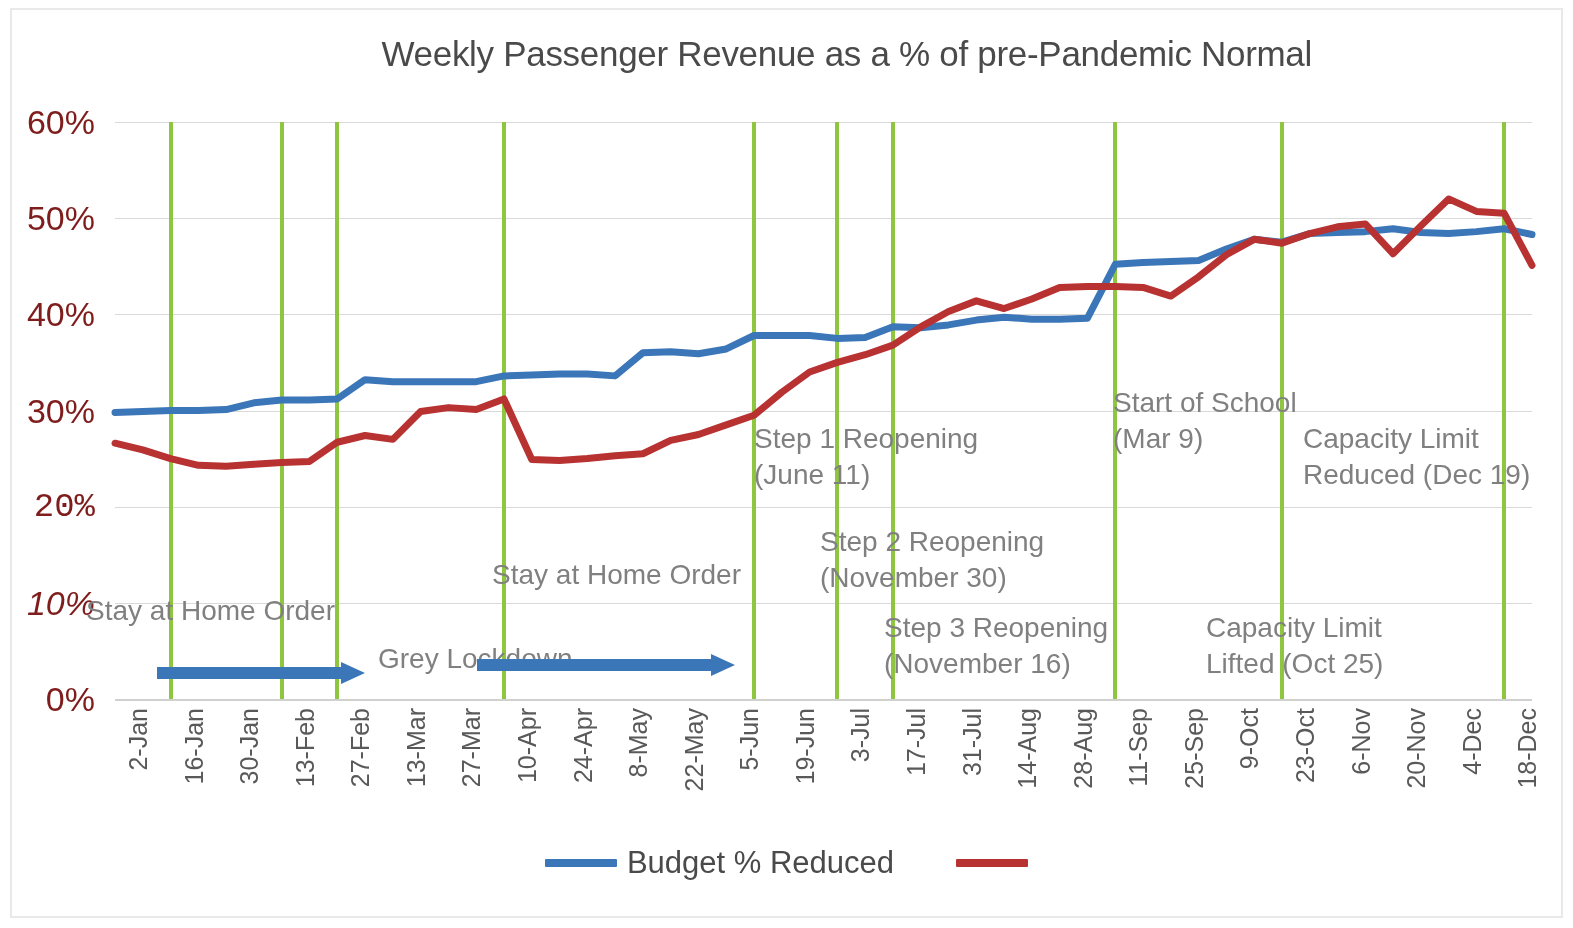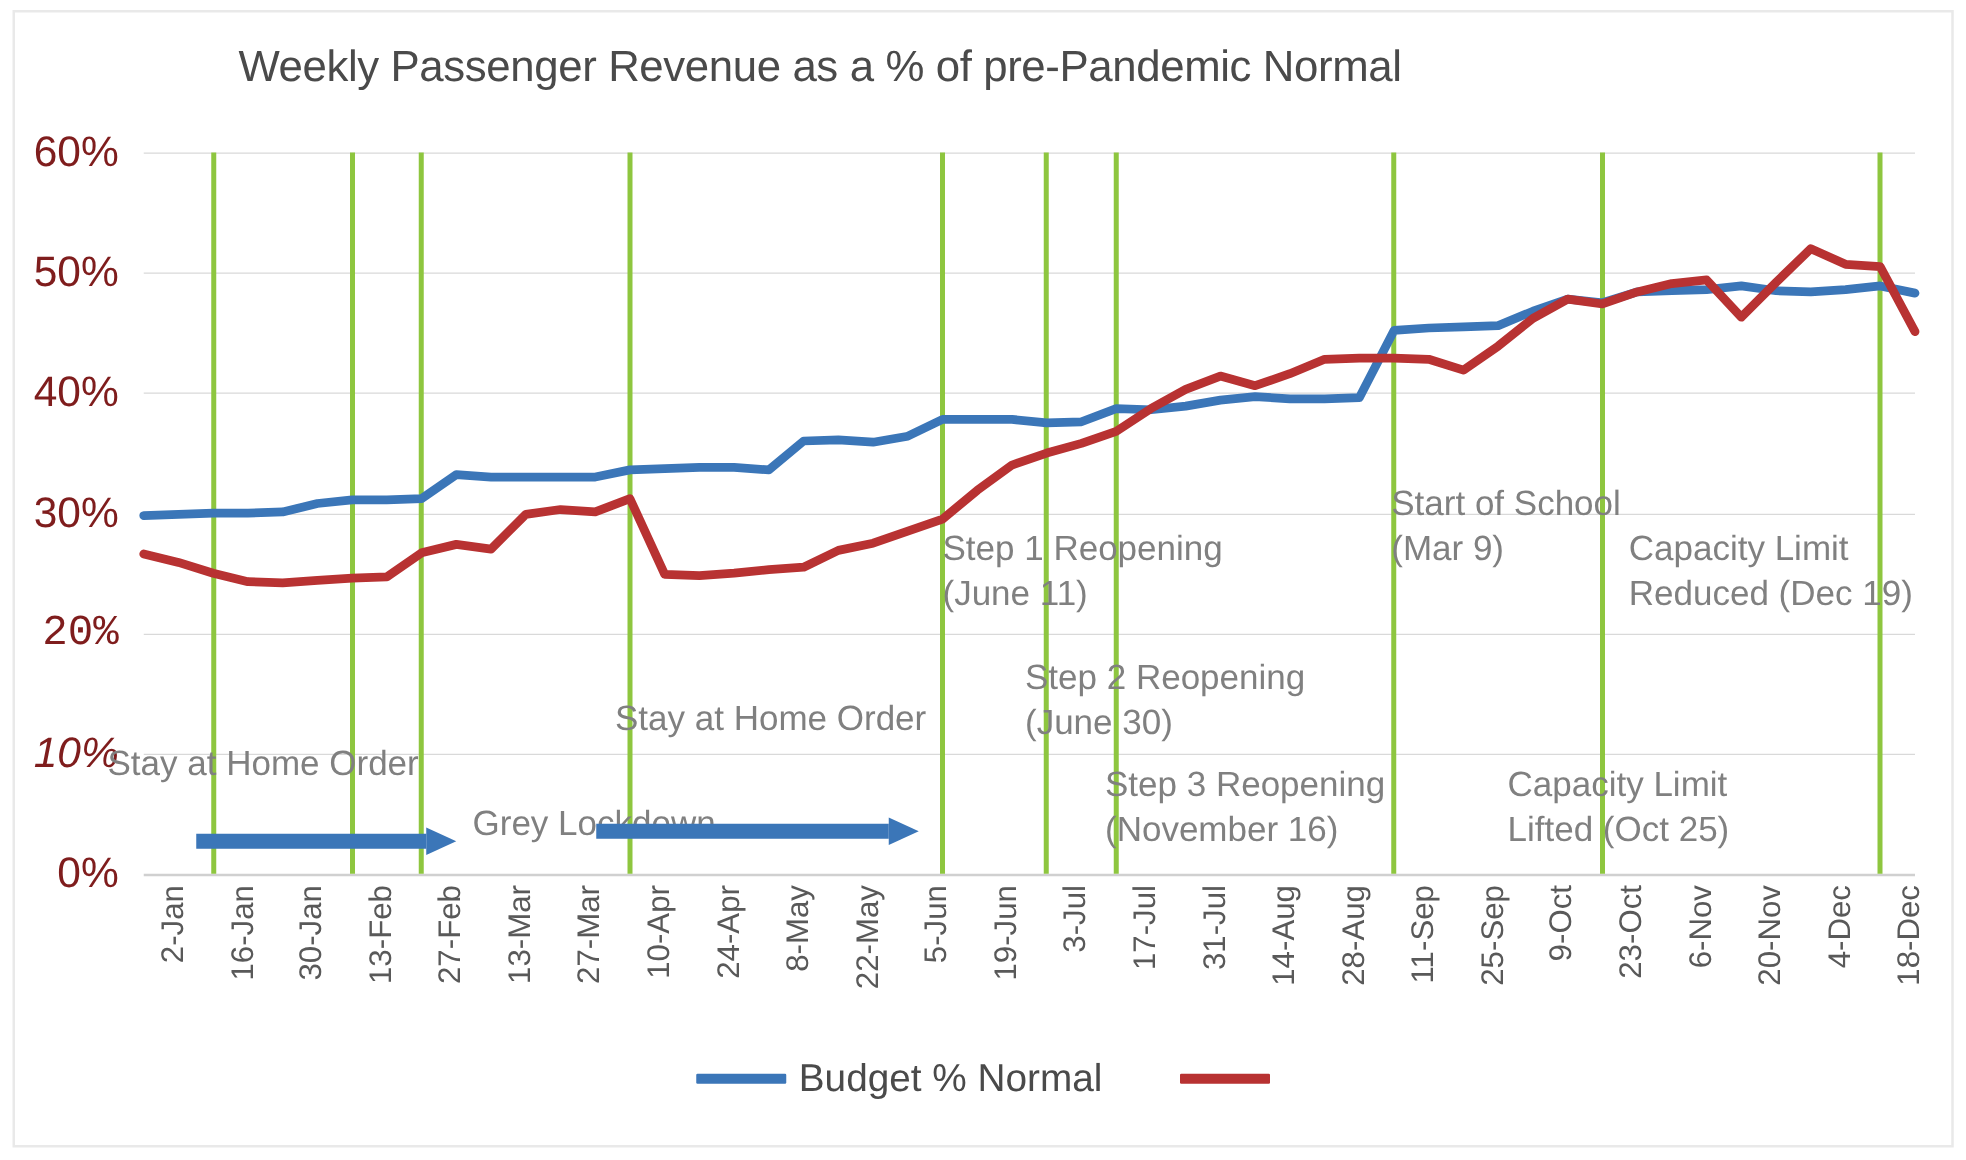--- a/index.html
+++ b/index.html
@@ -27,21 +27,21 @@
     border: 2px solid #e9e9e9;
     box-sizing: border-box;
     pointer-events: none;
   }
   
   #chart-title {
     position: absolute;
     left: 0;
     top: 34px;
     width: 1312px;
-    text-align: center;
+    text-align: right;
     font-size: 35px;
     color: #4a4a4a;
     font-weight: 400;
     letter-spacing: -0.3px;
     white-space: nowrap;
   }
   
   #plot-area {
     position: absolute;
     left: 115px;
@@ -230,21 +230,21 @@
   <div class="annotation" style="left:86px; top:593px;">Stay at Home Order</div>
 
   <div class="annotation" style="left:492px; top:557px;">Stay at Home Order</div>
 
   <div class="annotation" style="left:378px; top:641px;">Grey Lockdown</div>
 
   <div class="annotation" style="left:754px; top:421px;">Step 1 Reopening
 (June 11)</div>
 
   <div class="annotation" style="left:820px; top:524px;">Step 2 Reopening
-(June 30)</div>
+(November 30)</div>
 
   <div class="annotation" style="left:884px; top:610px;">Step 3 Reopening
 (November 16)</div>
 
   <div class="annotation" style="left:1113px; top:385px;">Start of School
 (Mar 9)</div>
 
   <div class="annotation" style="left:1303px; top:421px;">Capacity Limit
 Reduced (Dec 19)</div>
 
@@ -257,20 +257,20 @@
   </div>
 
   <div class="arrow-wrap" style="left:477px; top:654px; width:258px;">
     <div class="arrow-shaft" style="width:234px;"></div>
     <div class="arrow-head" style="left:234px;"></div>
   </div>
 
   <div id="legend">
       <div class="legend-entry">
         <span class="legend-swatch" style="background: rgb(59, 118, 184);"></span>
-        <span class="legend-label">Budget % Normal</span>
+        <span class="legend-label">Budget % Reduced</span>
       </div>
       <div class="legend-entry">
         <span class="legend-swatch" style="background: rgb(184, 50, 50);"></span>
       </div>
     </div>
 
 </div>
 
 </body></html>

